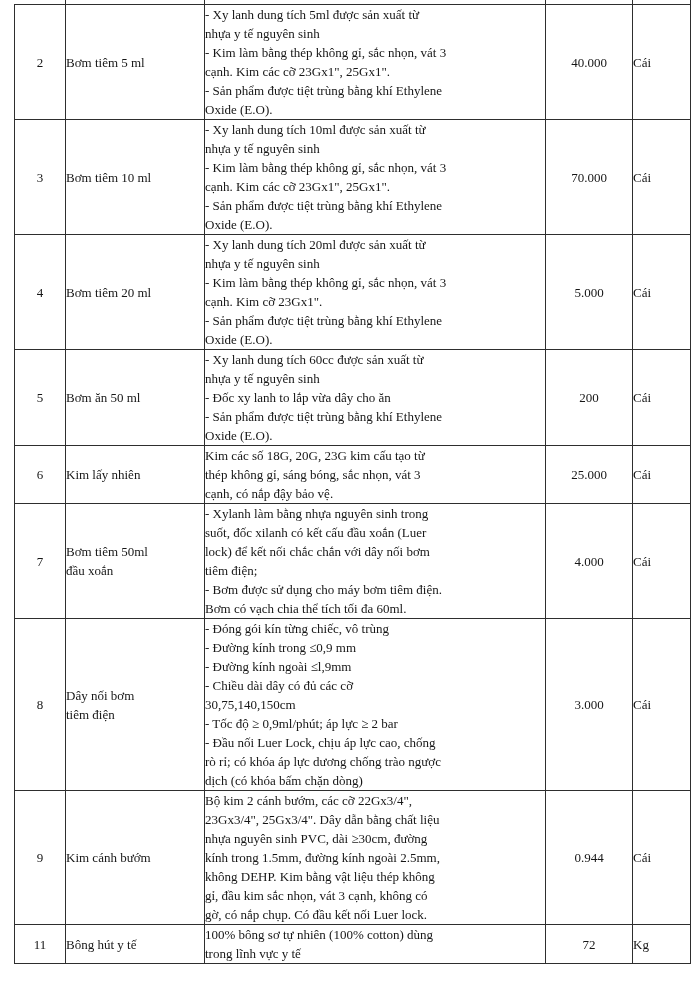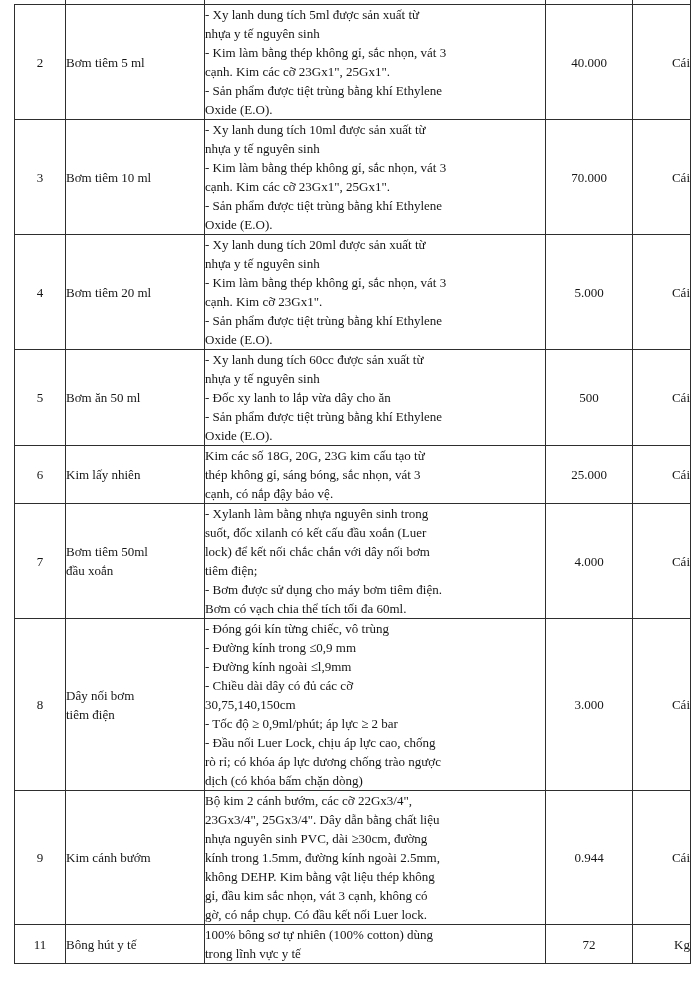--- a/index.html
+++ b/index.html
@@ -37,21 +37,21 @@
   
   tr.stub td {
     border-top: none;
     height: 4px;
   }
   tr.stub td.first { border-left: none; }
   td.c-stt  { text-align: center; }
   td.c-name { padding: 1px 4px 1px 7px; white-space: pre-line; }
   td.c-desc { padding: 1px 3px 1px 7px; white-space: pre-line; }
   td.c-qty  { text-align: center; }
-  td.c-unit { text-align: right; }
+  td.c-unit { text-align: left; }
 </style>
 </head>
 <body>
 
 <div class="page">
   <table class="items">
     <colgroup>
       <col style="width:51px">
       <col style="width:139px">
       <col style="width:341px">
@@ -103,21 +103,21 @@
       <td class="c-unit">Cái</td>
     </tr>
         <tr style="height: 94px;">
       <td class="c-stt">5</td>
       <td class="c-name">Bơm ăn 50 ml</td>
       <td class="c-desc">- Xy lanh dung tích 60cc được sản xuất từ
 nhựa y tế nguyên sinh
 - Đốc xy lanh to lắp vừa dây cho ăn
 - Sản phẩm được tiệt trùng bằng khí Ethylene
 Oxide (E.O).</td>
-      <td class="c-qty">500</td>
+      <td class="c-qty">200</td>
       <td class="c-unit">Cái</td>
     </tr>
         <tr style="height: 56px;">
       <td class="c-stt">6</td>
       <td class="c-name">Kim lấy nhiên</td>
       <td class="c-desc">Kim các số 18G, 20G, 23G kim cấu tạo từ
 thép không gỉ, sáng bóng, sắc nhọn, vát 3
 cạnh, có nắp đậy bảo vệ.</td>
       <td class="c-qty">25.000</td>
       <td class="c-unit">Cái</td>

